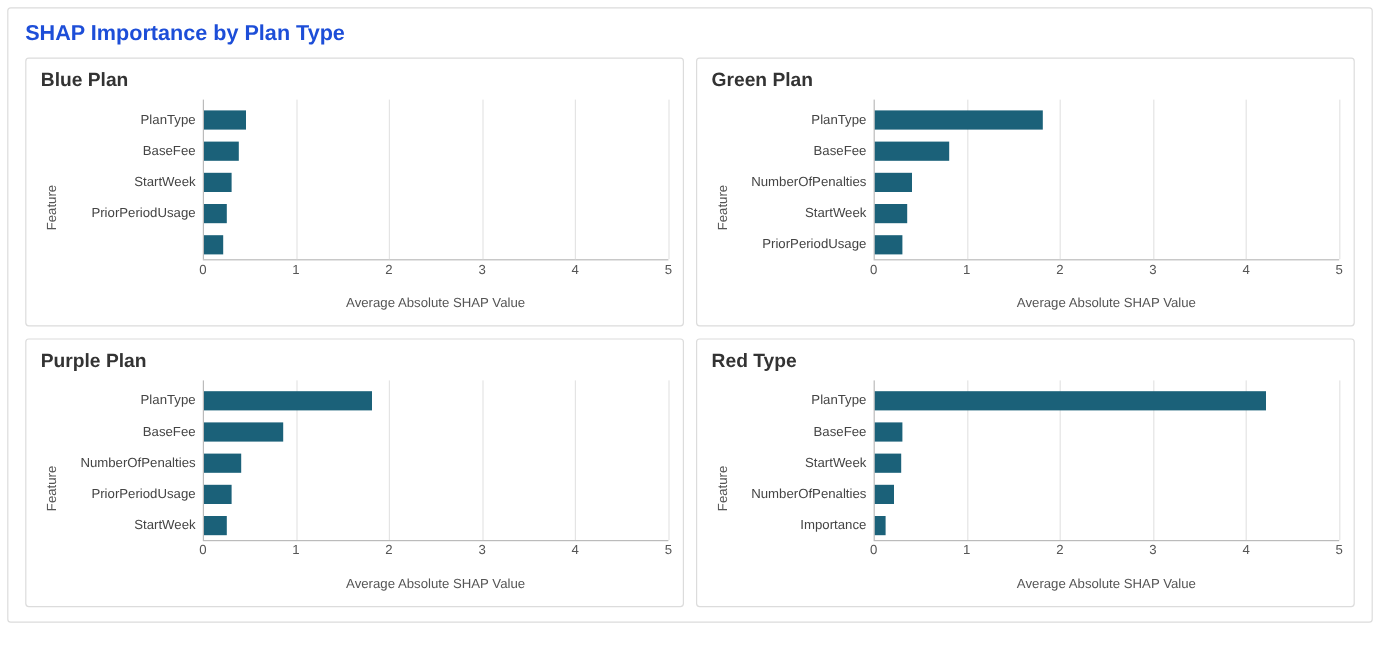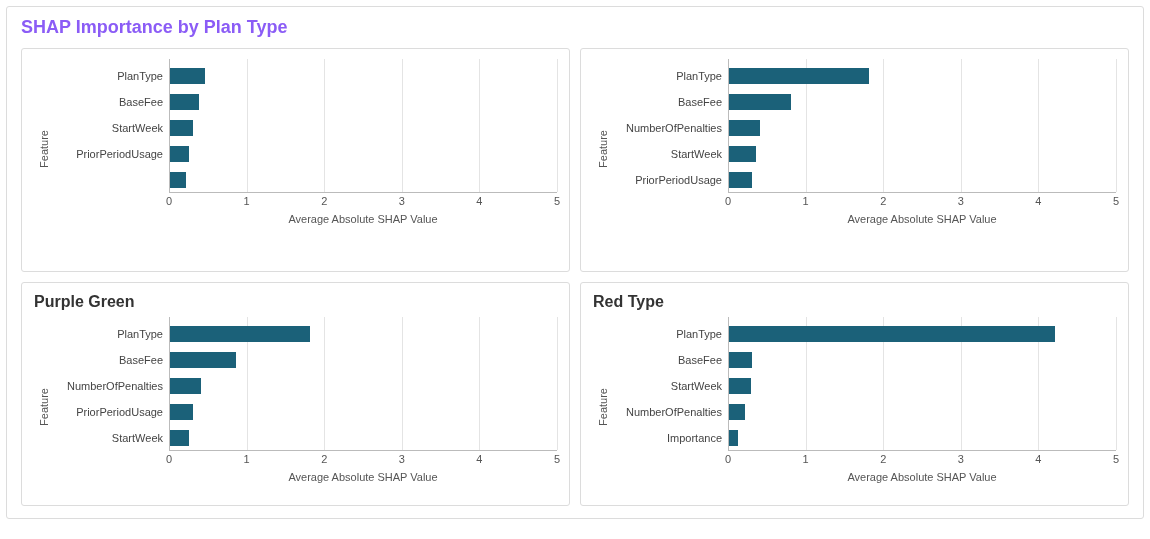--- a/index.html
+++ b/index.html
@@ -12,21 +12,21 @@
   }
   .outer-panel {
     border: 1px solid #dcdcdc;
     border-radius: 3px;
     padding: 10px 14px 12px 14px;
     background: #ffffff;
   }
   .main-title {
     font-size: 18px;
     font-weight: 600;
-    color: #8b5cf6;
+    color: #1d4ed8;
     margin: 0 0 10px 0;
   }
   .grid {
     display: grid;
     grid-template-columns: 1fr 1fr;
     grid-template-rows: 1fr 1fr;
     gap: 10px;
   }
   .panel {
     border: 1px solid #dcdcdc;
@@ -117,30 +117,31 @@
     position: absolute;
     top: 2px;
     font-size: 11px;
     color: #555;
     transform: translateX(-50%);
   }
   .xlabel {
     text-align: center;
     font-size: 11px;
     color: #555;
-    margin-top: 2px;
+    margin-top: 12px;
   }
 </style>
 </head>
 <body>
 
 <div class="outer-panel">
   <div class="main-title">SHAP Importance by Plan Type</div>
   <div class="grid">
       <div class="panel">
+        <div class="panel-title">Blue Plan</div>
         <div class="chart-wrap">
           <div class="ylabel-col">
             <div class="ylabel">Feature</div>
           </div>
           <div class="catlabels">
             <div class="catlabel">PlanType</div>
             <div class="catlabel">BaseFee</div>
             <div class="catlabel">StartWeek</div>
             <div class="catlabel">PriorPeriodUsage</div>
           </div>
@@ -176,20 +177,21 @@
               <div class="tick" style="left: 40%;">2</div>
               <div class="tick" style="left: 60%;">3</div>
               <div class="tick" style="left: 80%;">4</div>
               <div class="tick" style="left: 100%;">5</div>
             </div>
             <div class="xlabel">Average Absolute SHAP Value</div>
           </div>
         </div>
       </div>
       <div class="panel">
+        <div class="panel-title">Green Plan</div>
         <div class="chart-wrap">
           <div class="ylabel-col">
             <div class="ylabel">Feature</div>
           </div>
           <div class="catlabels">
             <div class="catlabel">PlanType</div>
             <div class="catlabel">BaseFee</div>
             <div class="catlabel">NumberOfPenalties</div>
             <div class="catlabel">StartWeek</div>
             <div class="catlabel">PriorPeriodUsage</div>
@@ -226,21 +228,21 @@
               <div class="tick" style="left: 40%;">2</div>
               <div class="tick" style="left: 60%;">3</div>
               <div class="tick" style="left: 80%;">4</div>
               <div class="tick" style="left: 100%;">5</div>
             </div>
             <div class="xlabel">Average Absolute SHAP Value</div>
           </div>
         </div>
       </div>
       <div class="panel">
-        <div class="panel-title">Purple Green</div>
+        <div class="panel-title">Purple Plan</div>
         <div class="chart-wrap">
           <div class="ylabel-col">
             <div class="ylabel">Feature</div>
           </div>
           <div class="catlabels">
             <div class="catlabel">PlanType</div>
             <div class="catlabel">BaseFee</div>
             <div class="catlabel">NumberOfPenalties</div>
             <div class="catlabel">PriorPeriodUsage</div>
             <div class="catlabel">StartWeek</div>

